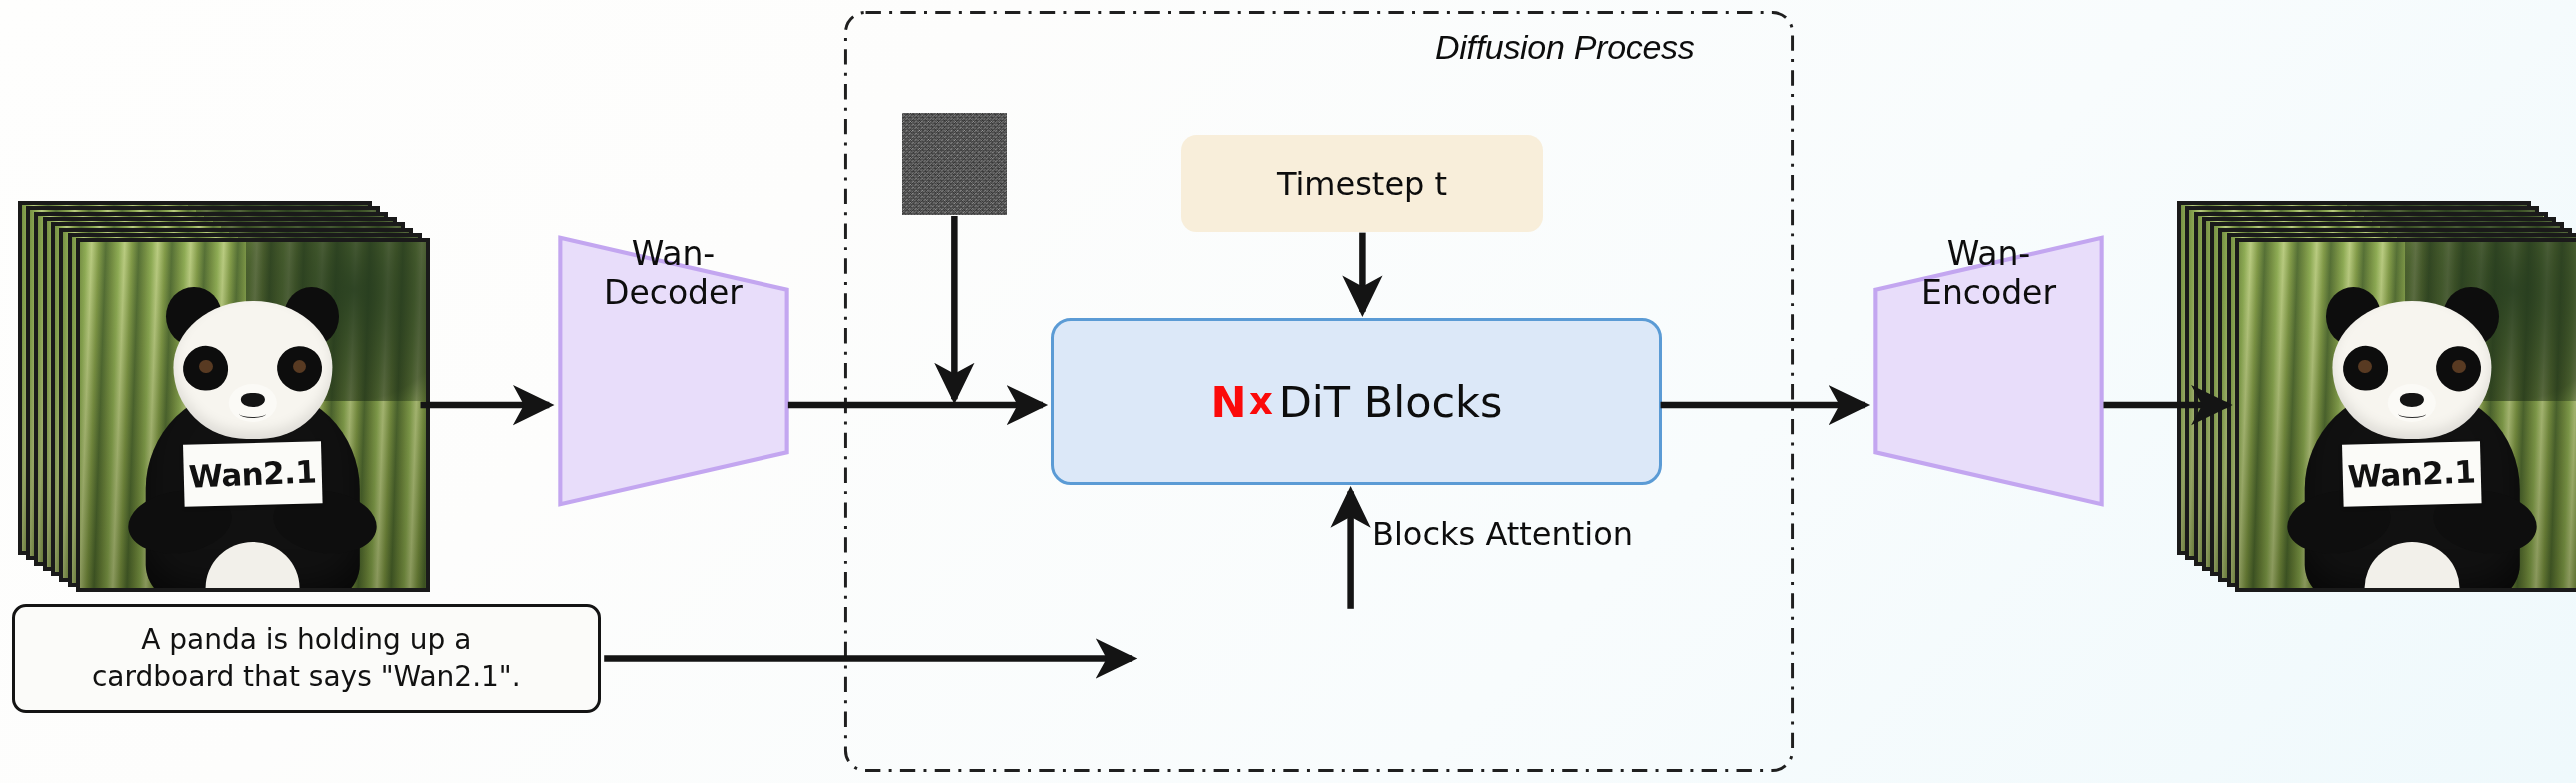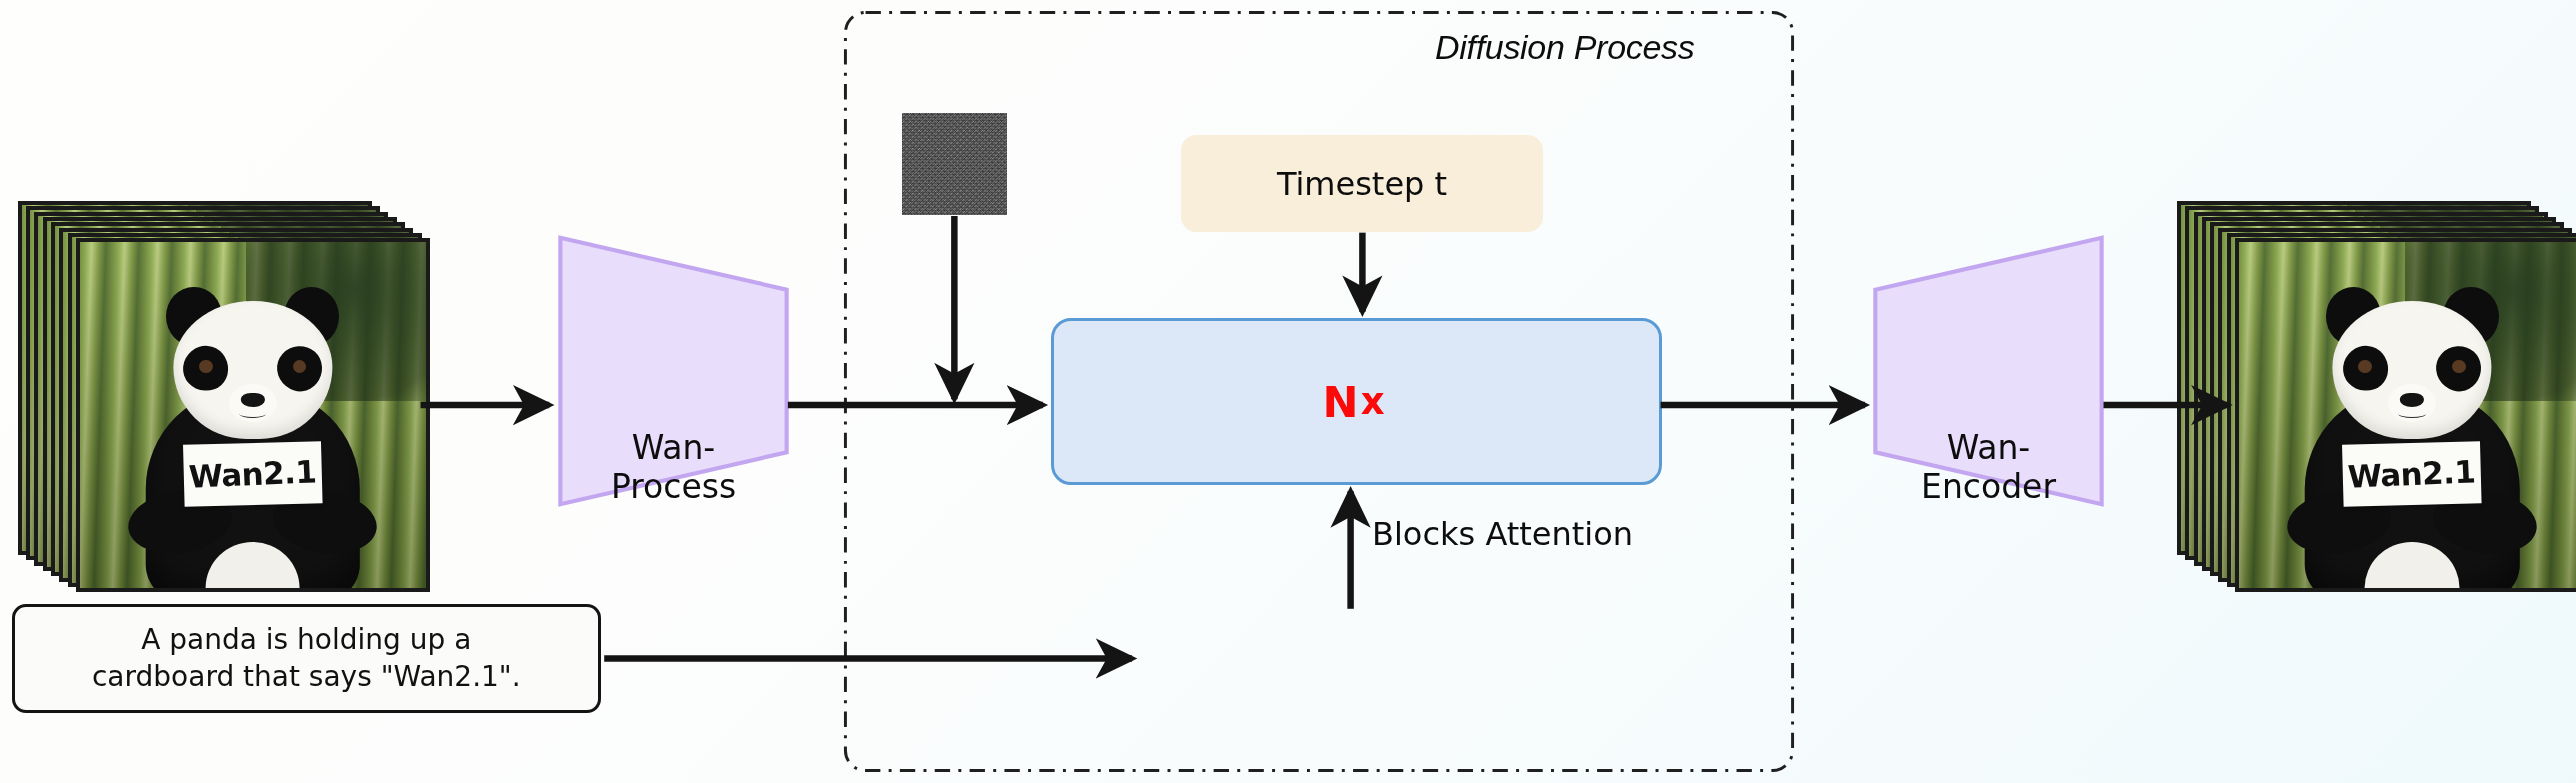--- a/index.html
+++ b/index.html
@@ -169,21 +169,21 @@
 
   
   .trapezoid { position: absolute; }
   .trapezoid svg { display: block; }
   .trap-label {
     position: absolute;
     inset: 0;
     display: flex;
     flex-direction: column;
     align-items: center;
-    justify-content: flex-end;
+    justify-content: flex-start;
     font-family: "DejaVu Sans", sans-serif;
     font-size: 33px;
     line-height: 1.18;
     color: #0d0d0d;
     text-align: center;
     pointer-events: none;
   }
 
   
   .rbox {
@@ -369,41 +369,42 @@
   </div>
 
   <div class="abs" id="noise-patch"></div>
 
   <div class="trapezoid" id="encoder-trap" style="left:558px; top:235px; width:231px; height:272px;">
     <svg width="231" height="272" viewBox="0 0 392 460">
       <polygon points="4,4 388,92 388,368 4,456" fill="#e8ddfa" stroke="#c3a6f0" stroke-width="7"></polygon>
     </svg>
     <div class="trap-label">
       <span>Wan-</span>
-      <span>Process</span>
+      <span>Decoder</span>
     </div>
   </div>
 
   <div class="trapezoid" id="decoder-trap" style="left:1873px; top:235px; width:231px; height:272px;">
     <svg width="231" height="272" viewBox="0 0 392 460">
       <polygon points="4,92 388,4 388,456 4,368" fill="#e8ddfa" stroke="#c3a6f0" stroke-width="7"></polygon>
     </svg>
     <div class="trap-label">
       <span>Wan-</span>
       <span>Encoder</span>
     </div>
   </div>
 
   <div class="rbox" id="timestep-box">
     <span>Timestep t</span>
   </div>
 
   <div class="rbox" id="dit-box">
     <span class="nx">N</span>
     <span class="nx-sep">x</span>
+    <span>DiT Blocks</span>
   </div>
 
 
   <div class="rbox" id="prompt-box">
     <div>
       <div>A panda is holding up a</div>
       <div>cardboard that says "Wan2.1".</div>
     </div>
   </div>
 

